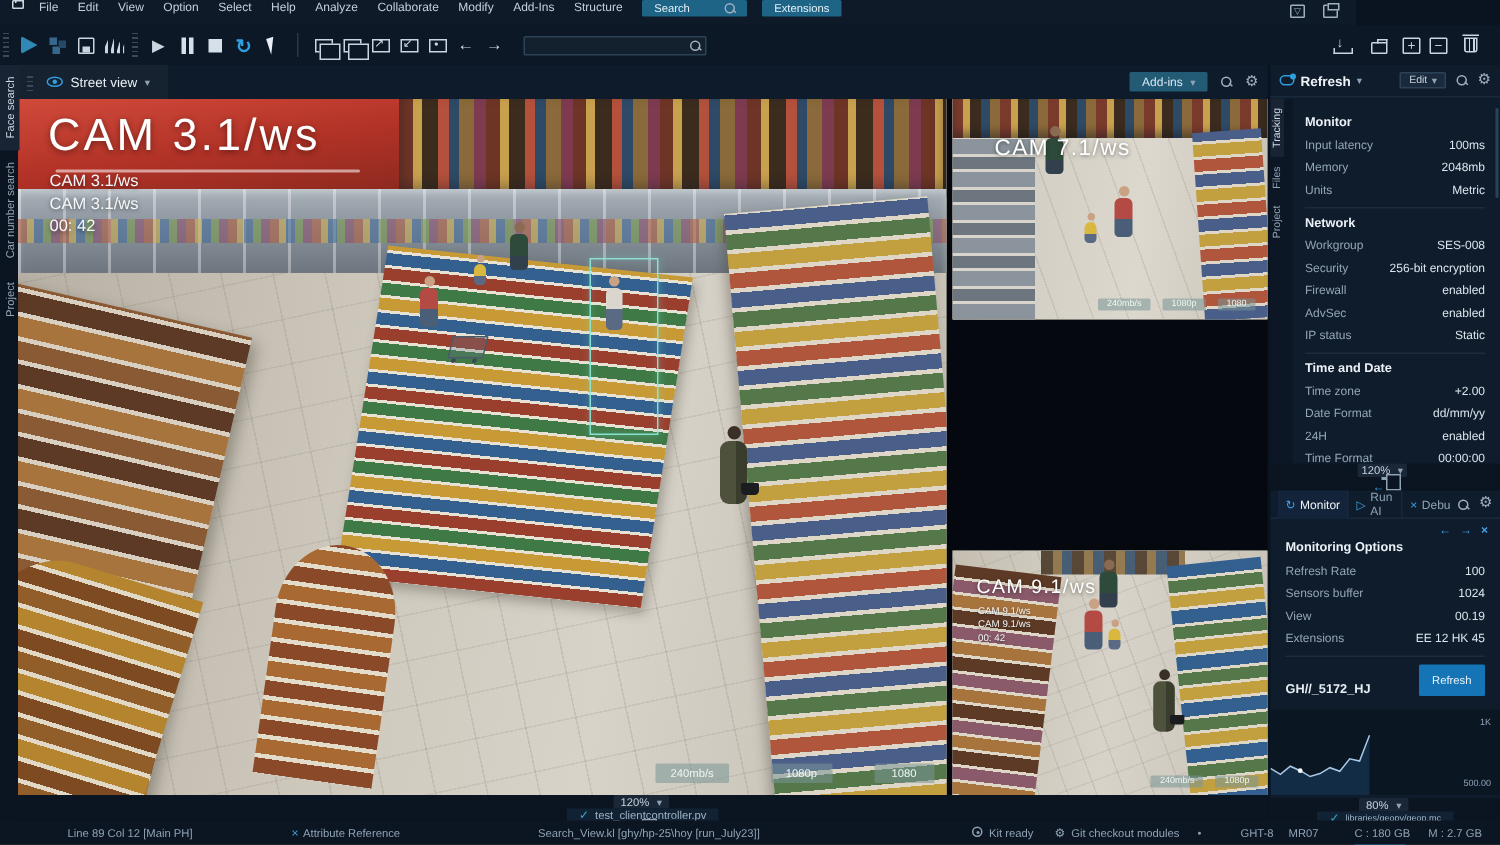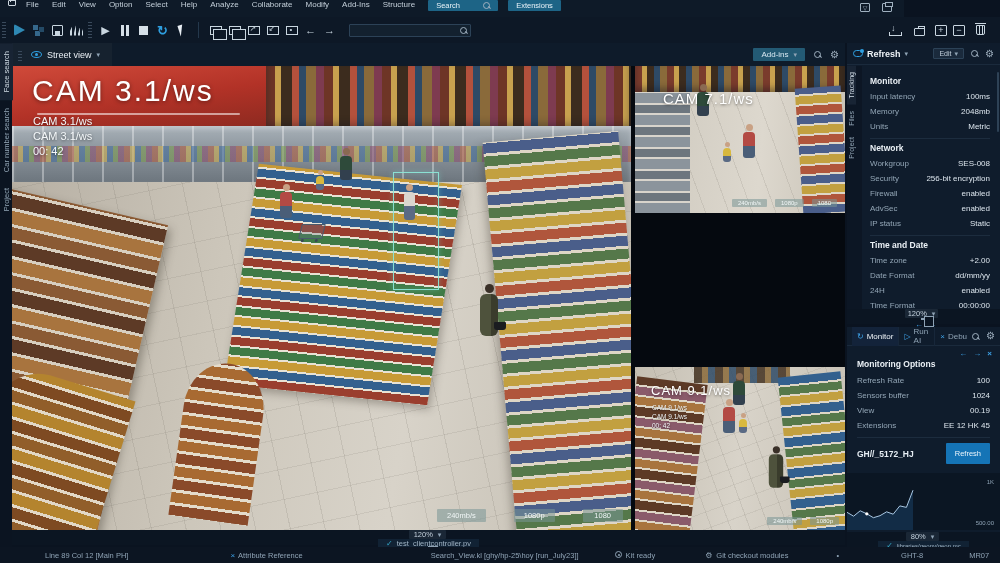--- a/index.html
+++ b/index.html
@@ -180,31 +180,31 @@
   .set-strip .filetab { padding:0 4px; max-width:62px; overflow:hidden; white-space:nowrap; }
   .tiny { font-size:6px; }
 
   .mon-tabs { height:19px; display:flex; align-items:center; padding:0 5px; border-bottom:1px solid #1a2a3c; }
   .mtab { display:flex; align-items:center; gap:3px; padding:0 5px; height:19px; font-size:8px; color:#8fa3b5; border-right:1px solid #17273a; }
   .mtab.active { color:#eef3f7; background:#13233a; }
   .mtab .glyph { color:#3da2e8; font-size:8px; }
   .mon-nav { display:flex; justify-content:flex-end; gap:6px; padding:3px 8px 0; color:#3da2e8; font-weight:bold; font-size:8px; }
   .mon-body { padding:0 10px; }
   .mon-title { color:#eaf0f5; font-weight:bold; font-size:8.5px; margin:1px 0 4px; }
-  .proc-row { display:flex; justify-content:space-between; align-items:center; margin-top:5px; }
+  .proc-row { display:flex; justify-content:space-between; align-items:flex-end; margin-top:5px; }
   .proc-label { color:#e6edf3; font-size:8.5px; font-weight:bold; }
   .refresh-btn { background:#1574b6; color:#eaf4fb; font-size:7.5px; padding:6px 9px; border-radius:1px; }
   .chartbox { position:absolute; left:0; top:146px; width:153px; height:57px; background:#0b1623; }
   .chart-label { position:absolute; right:6px; color:#8fa3b5; font-size:6px; }
   .mon-strip { position:absolute; left:0; top:205px; width:153px; height:15px; }
   .progress { width:48px; height:5px; background:#25394e; border-radius:2px; margin-left:6px; position:relative; }
   .progress::after { content:''; position:absolute; left:0; top:0; height:5px; width:72%; background:#2e86c8; border-radius:2px; }
 
   
-  .statusbar { position:absolute; left:0; top:547px; width:1000px; height:16px; background:#0c1522; display:flex; align-items:center; font-size:7.5px; color:#8fa3b5; z-index:40;gap:36px; }
+  .statusbar { position:absolute; left:0; top:547px; width:1000px; height:16px; background:#0c1522; display:flex; align-items:center; font-size:7.5px; color:#8fa3b5; z-index:40; }
   .sb-item { margin-right:0; white-space:nowrap; }
   .sb-x { color:#3da2e8; margin-right:3px; font-size:8px; }
   .sb-dot-ico { width:7px; height:7px; border:1px solid #8fa3b5; border-radius:50%; position:relative; margin-right:4px; display:inline-block; }
   .sb-dot-ico::after { content:''; position:absolute; left:2px; top:2px; width:2px; height:2px; background:#8fa3b5; border-radius:50%; }
   .sb-gear-ico { color:#8fa3b5; font-size:8px; margin-right:4px; }
 </style>
 </head>
 <body>
 
 <div id="app">

